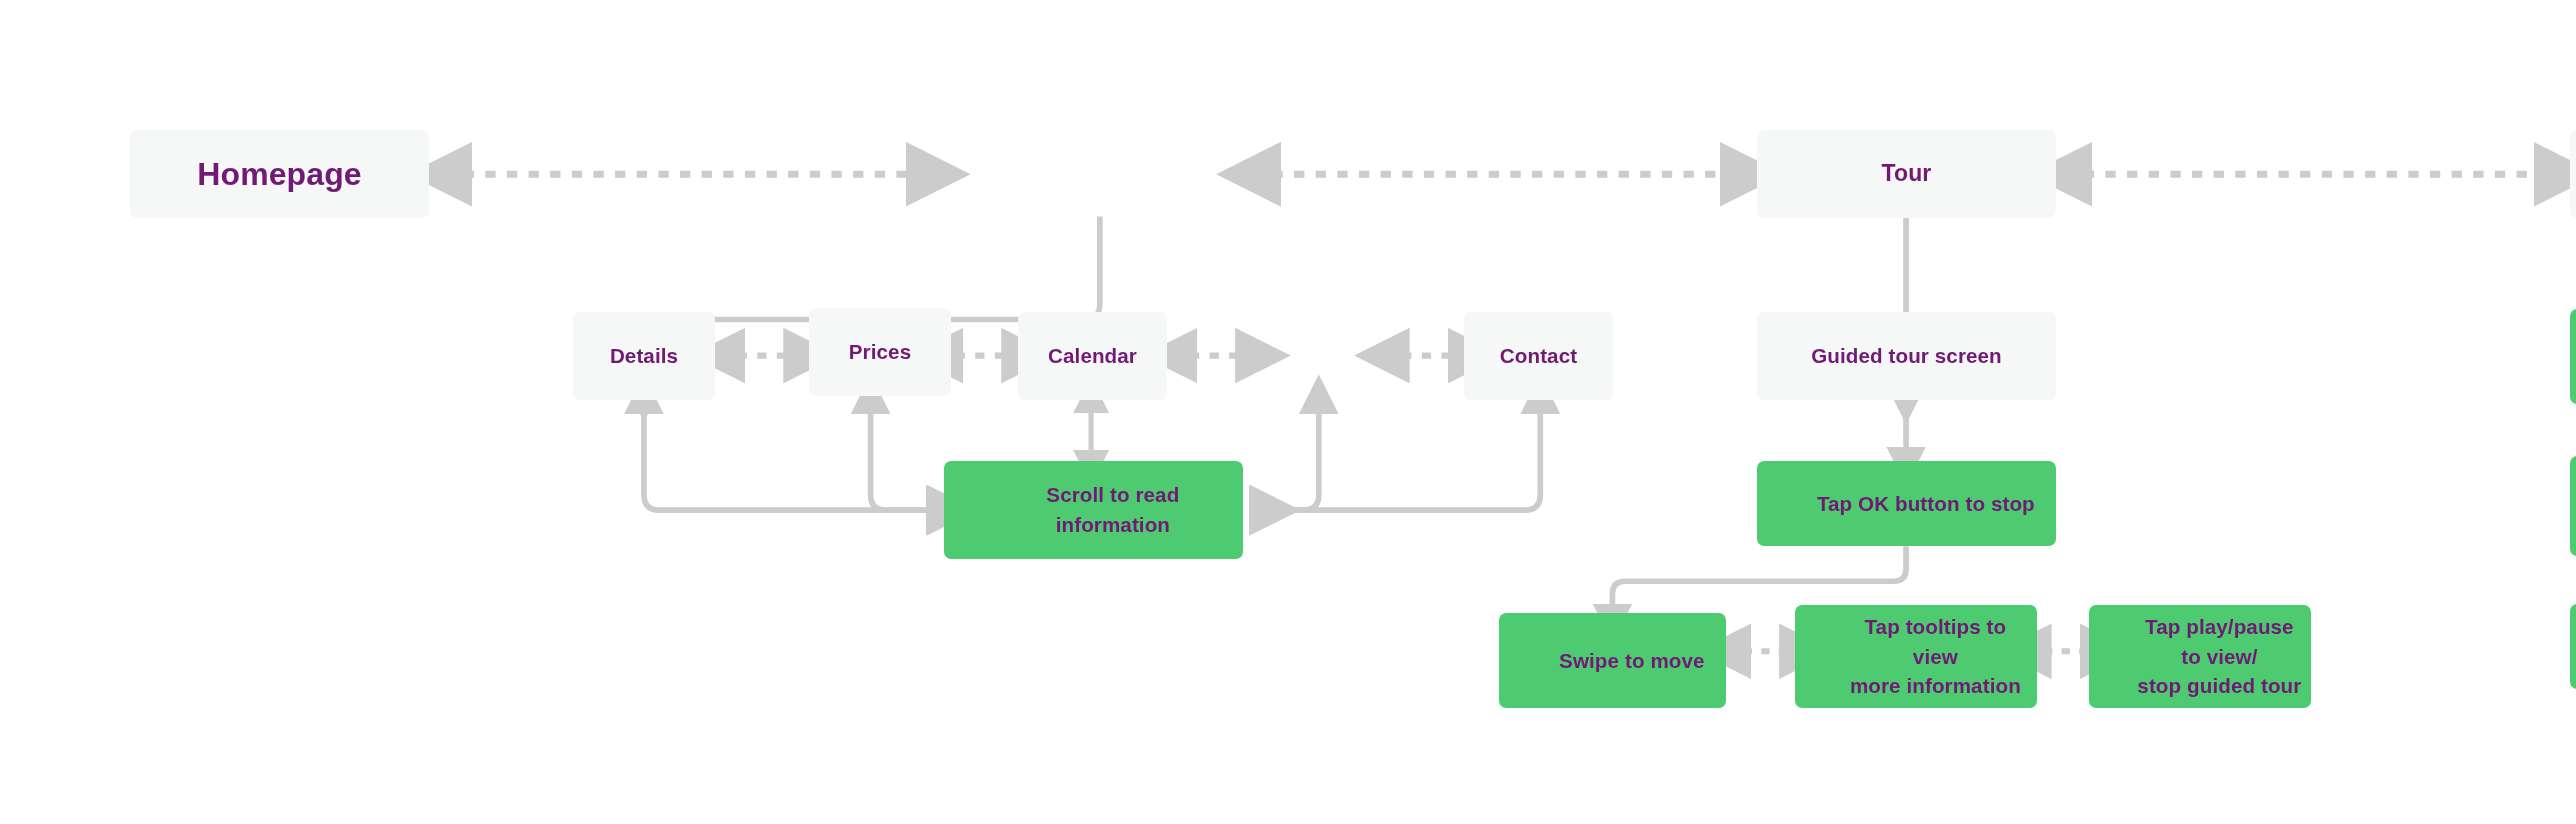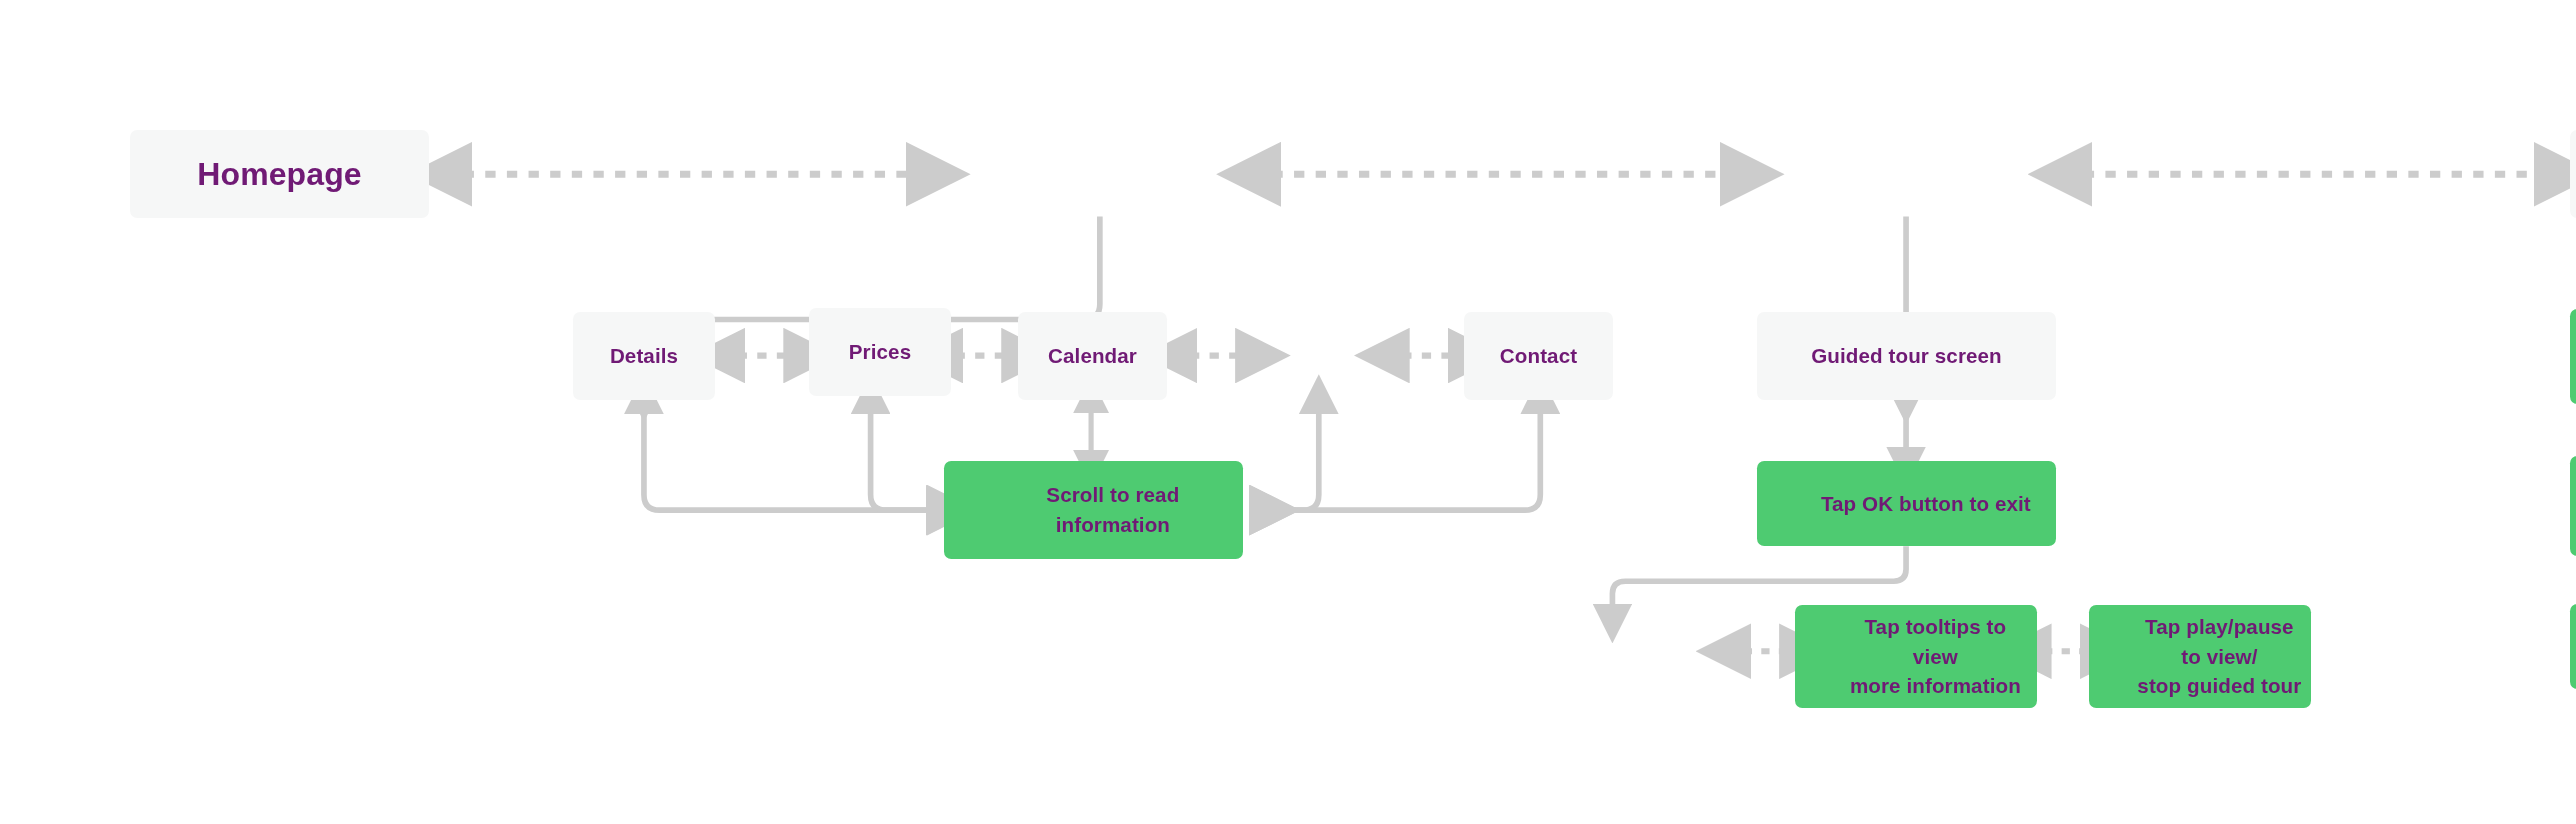--- a/index.html
+++ b/index.html
@@ -132,20 +132,23 @@
     <path d="M 2560 790 L 2560 960 Q 2560 990 2530 990 L 2438 990" stroke="#cccccc" stroke-width="11" fill="none" marker-start="url(#ahs-s)" marker-end="url(#ah-l)"></path>
 
     <path d="M 2990 790 L 2990 960 Q 2990 990 2960 990 L 2438 990" stroke="#cccccc" stroke-width="11" fill="none" marker-start="url(#ahs-s)" marker-end="url(#ah-l)"></path>
   </svg>
 
   <div class="node screen lvl1 home" style="left:130px; top:130px; width:299px; height:88px;">
     <span class="lbl">Homepage</span>
   </div>
 
 
+  <div class="node screen lvl1" style="left:1757px; top:130px; width:299px; height:88px;">
+    <span class="lbl">Tour</span>
+  </div>
 
   <div class="node screen lvl1" style="left:2570px; top:130px; width:299px; height:88px;">
     
   </div>
 
   <div class="node screen lvl2" style="left:573px; top:312px; width:142px; height:88px;">
     <span class="lbl">Details</span>
   </div>
 
   <div class="node screen lvl2" style="left:800px; top:308px; width:142px; height:88px;margin-left:9px;">
@@ -167,27 +170,30 @@
 
   <div class="node action lvl2" style="left:2570px; top:309px; width:299px; height:95px;">
     
   </div>
 
   <div class="node action lvl3" style="left:944px; top:461px; width:299px; height:98px;">
     <span class="lbl">Scroll to read information</span>
   </div>
 
   <div class="node action lvl3" style="left:1757px; top:461px; width:299px; height:85px;">
-    <span class="lbl">Tap OK button to exit</span>
+    <span class="lbl">Tap OK button to stop</span>
   </div>
 
   <div class="node action lvl3" style="left:2570px; top:456px; width:299px; height:100px;">
     
   </div>
 
+  <div class="node action lvl4" style="left:1499px; top:613px; width:227px; height:95px;">
+    <span class="lbl">Swipe to move</span>
+  </div>
 
   <div class="node action lvl4" style="left:1795px; top:605px; width:242px; height:103px;">
     <span class="lbl">Tap tooltips to view
 more information</span>
   </div>
 
   <div class="node action lvl4" style="left:2089px; top:605px; width:222px; height:103px;">
     <span class="lbl">Tap play/pause to view/
 stop guided tour</span>
   </div>

